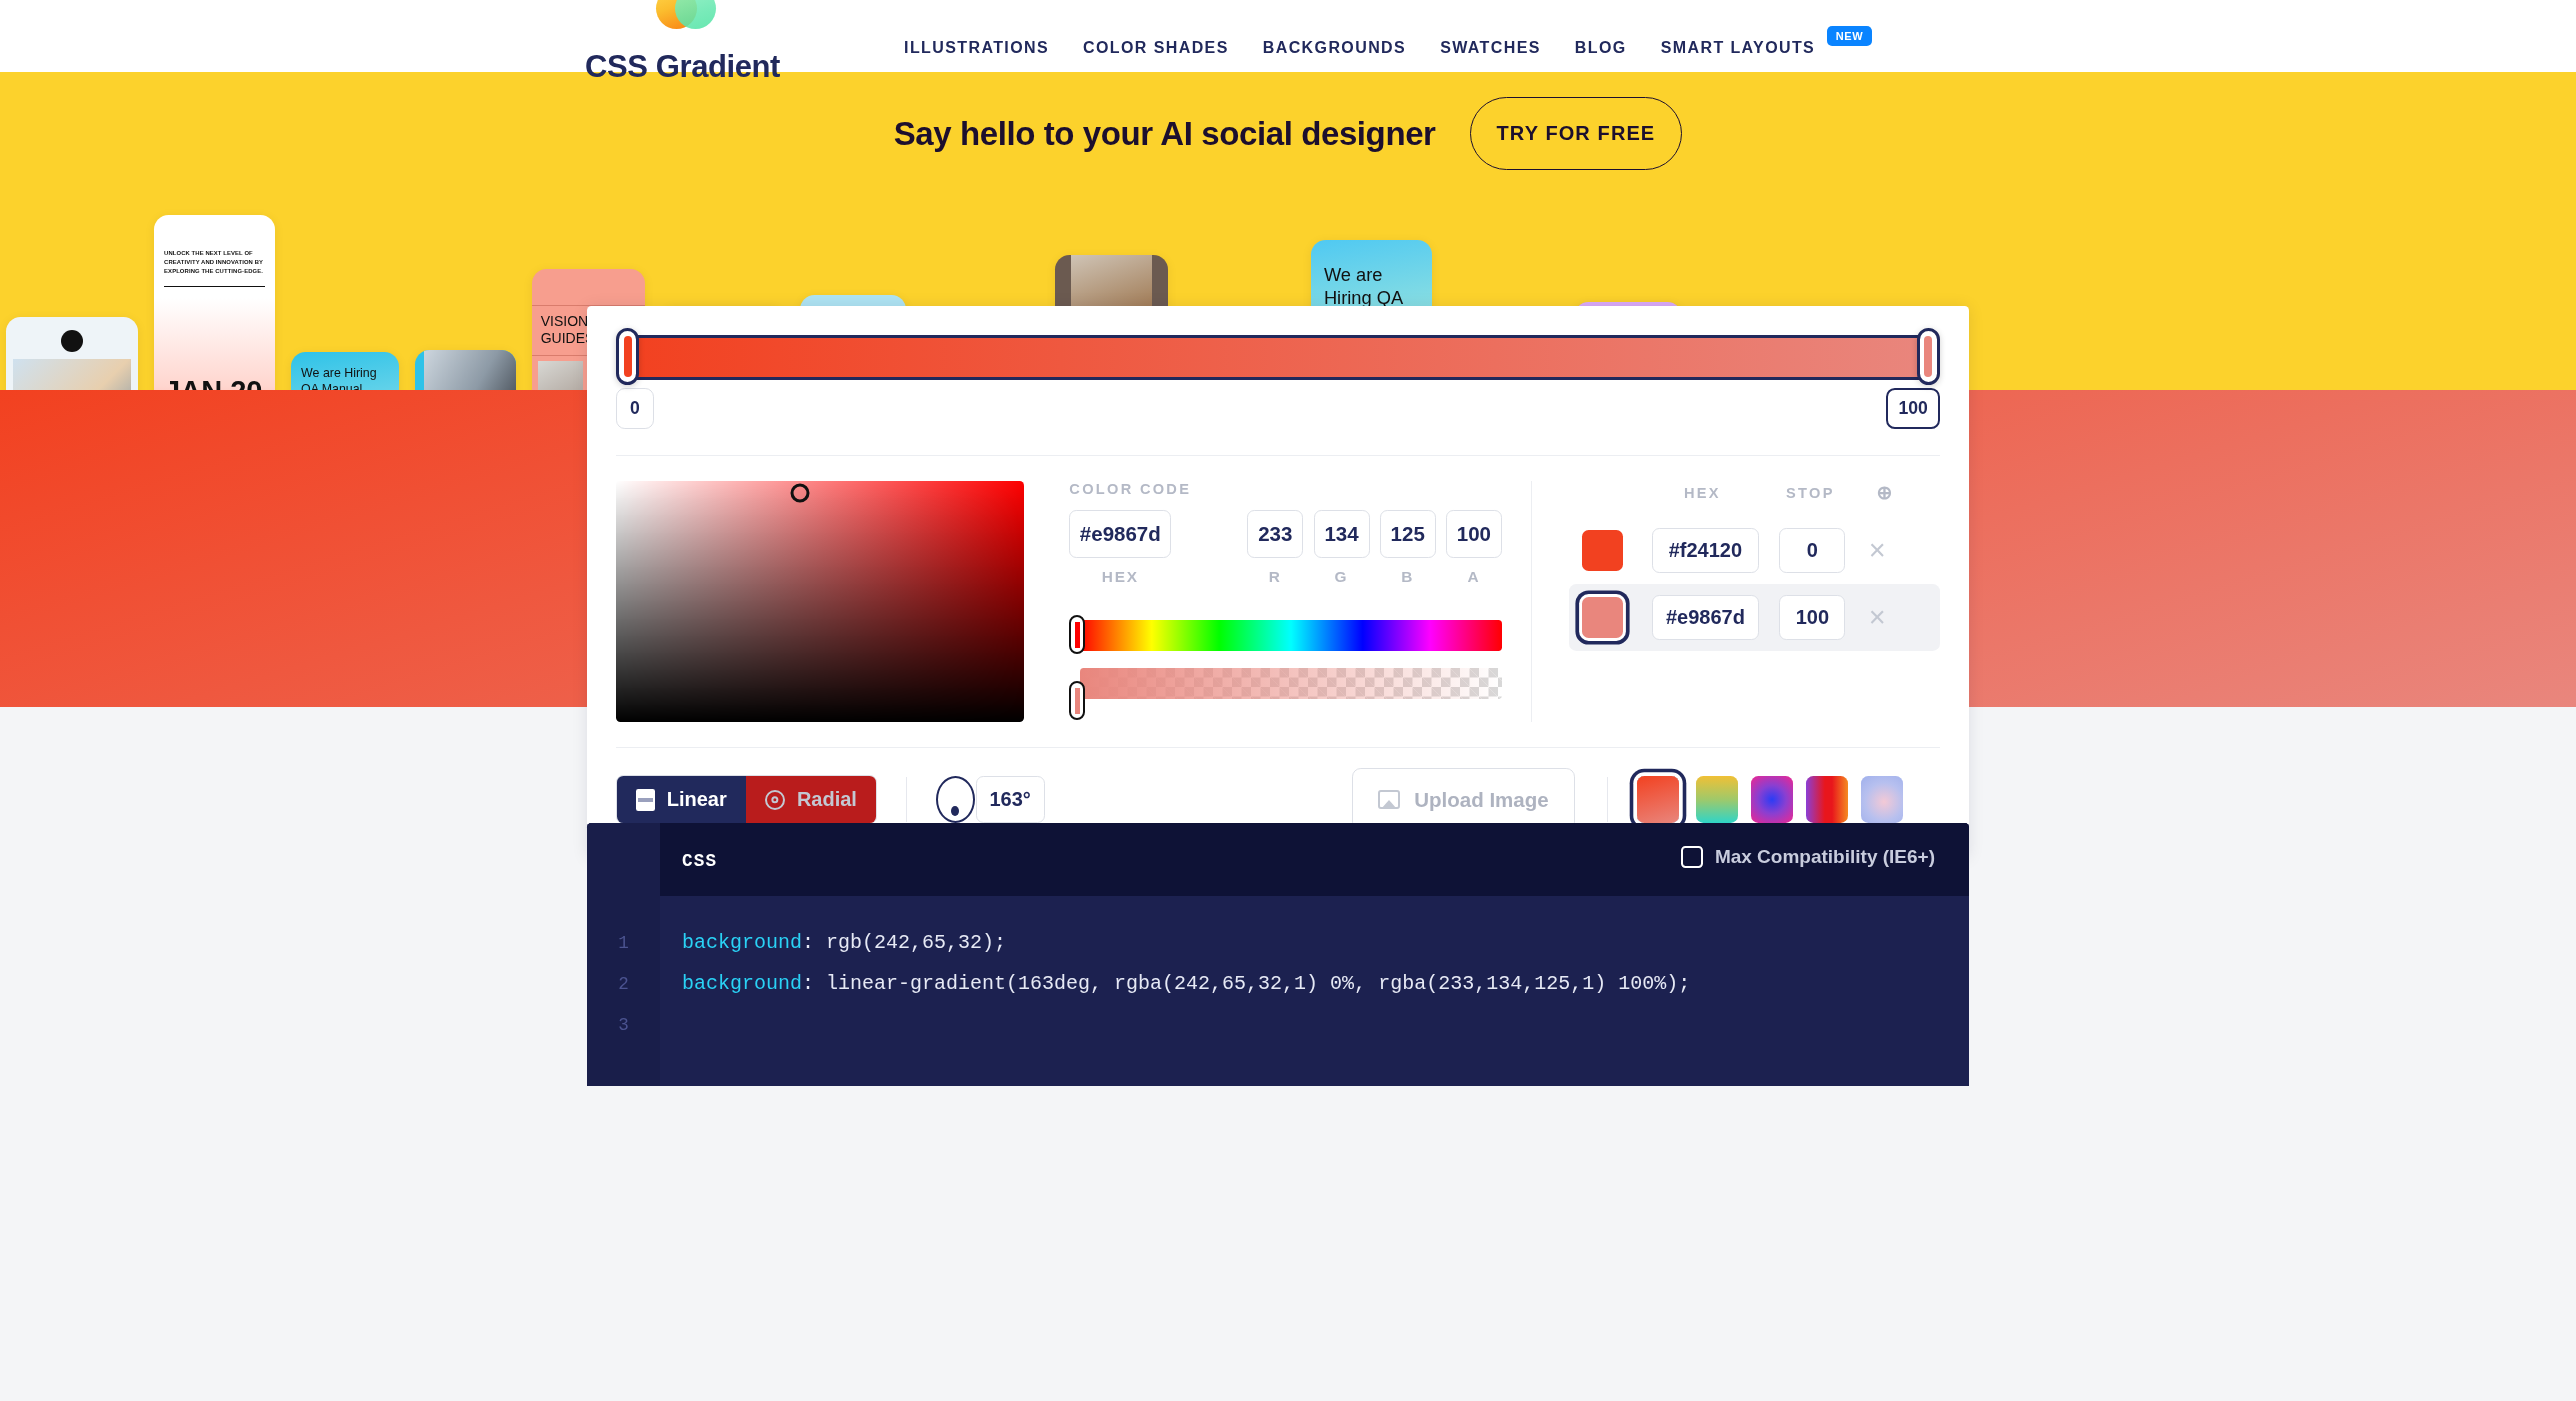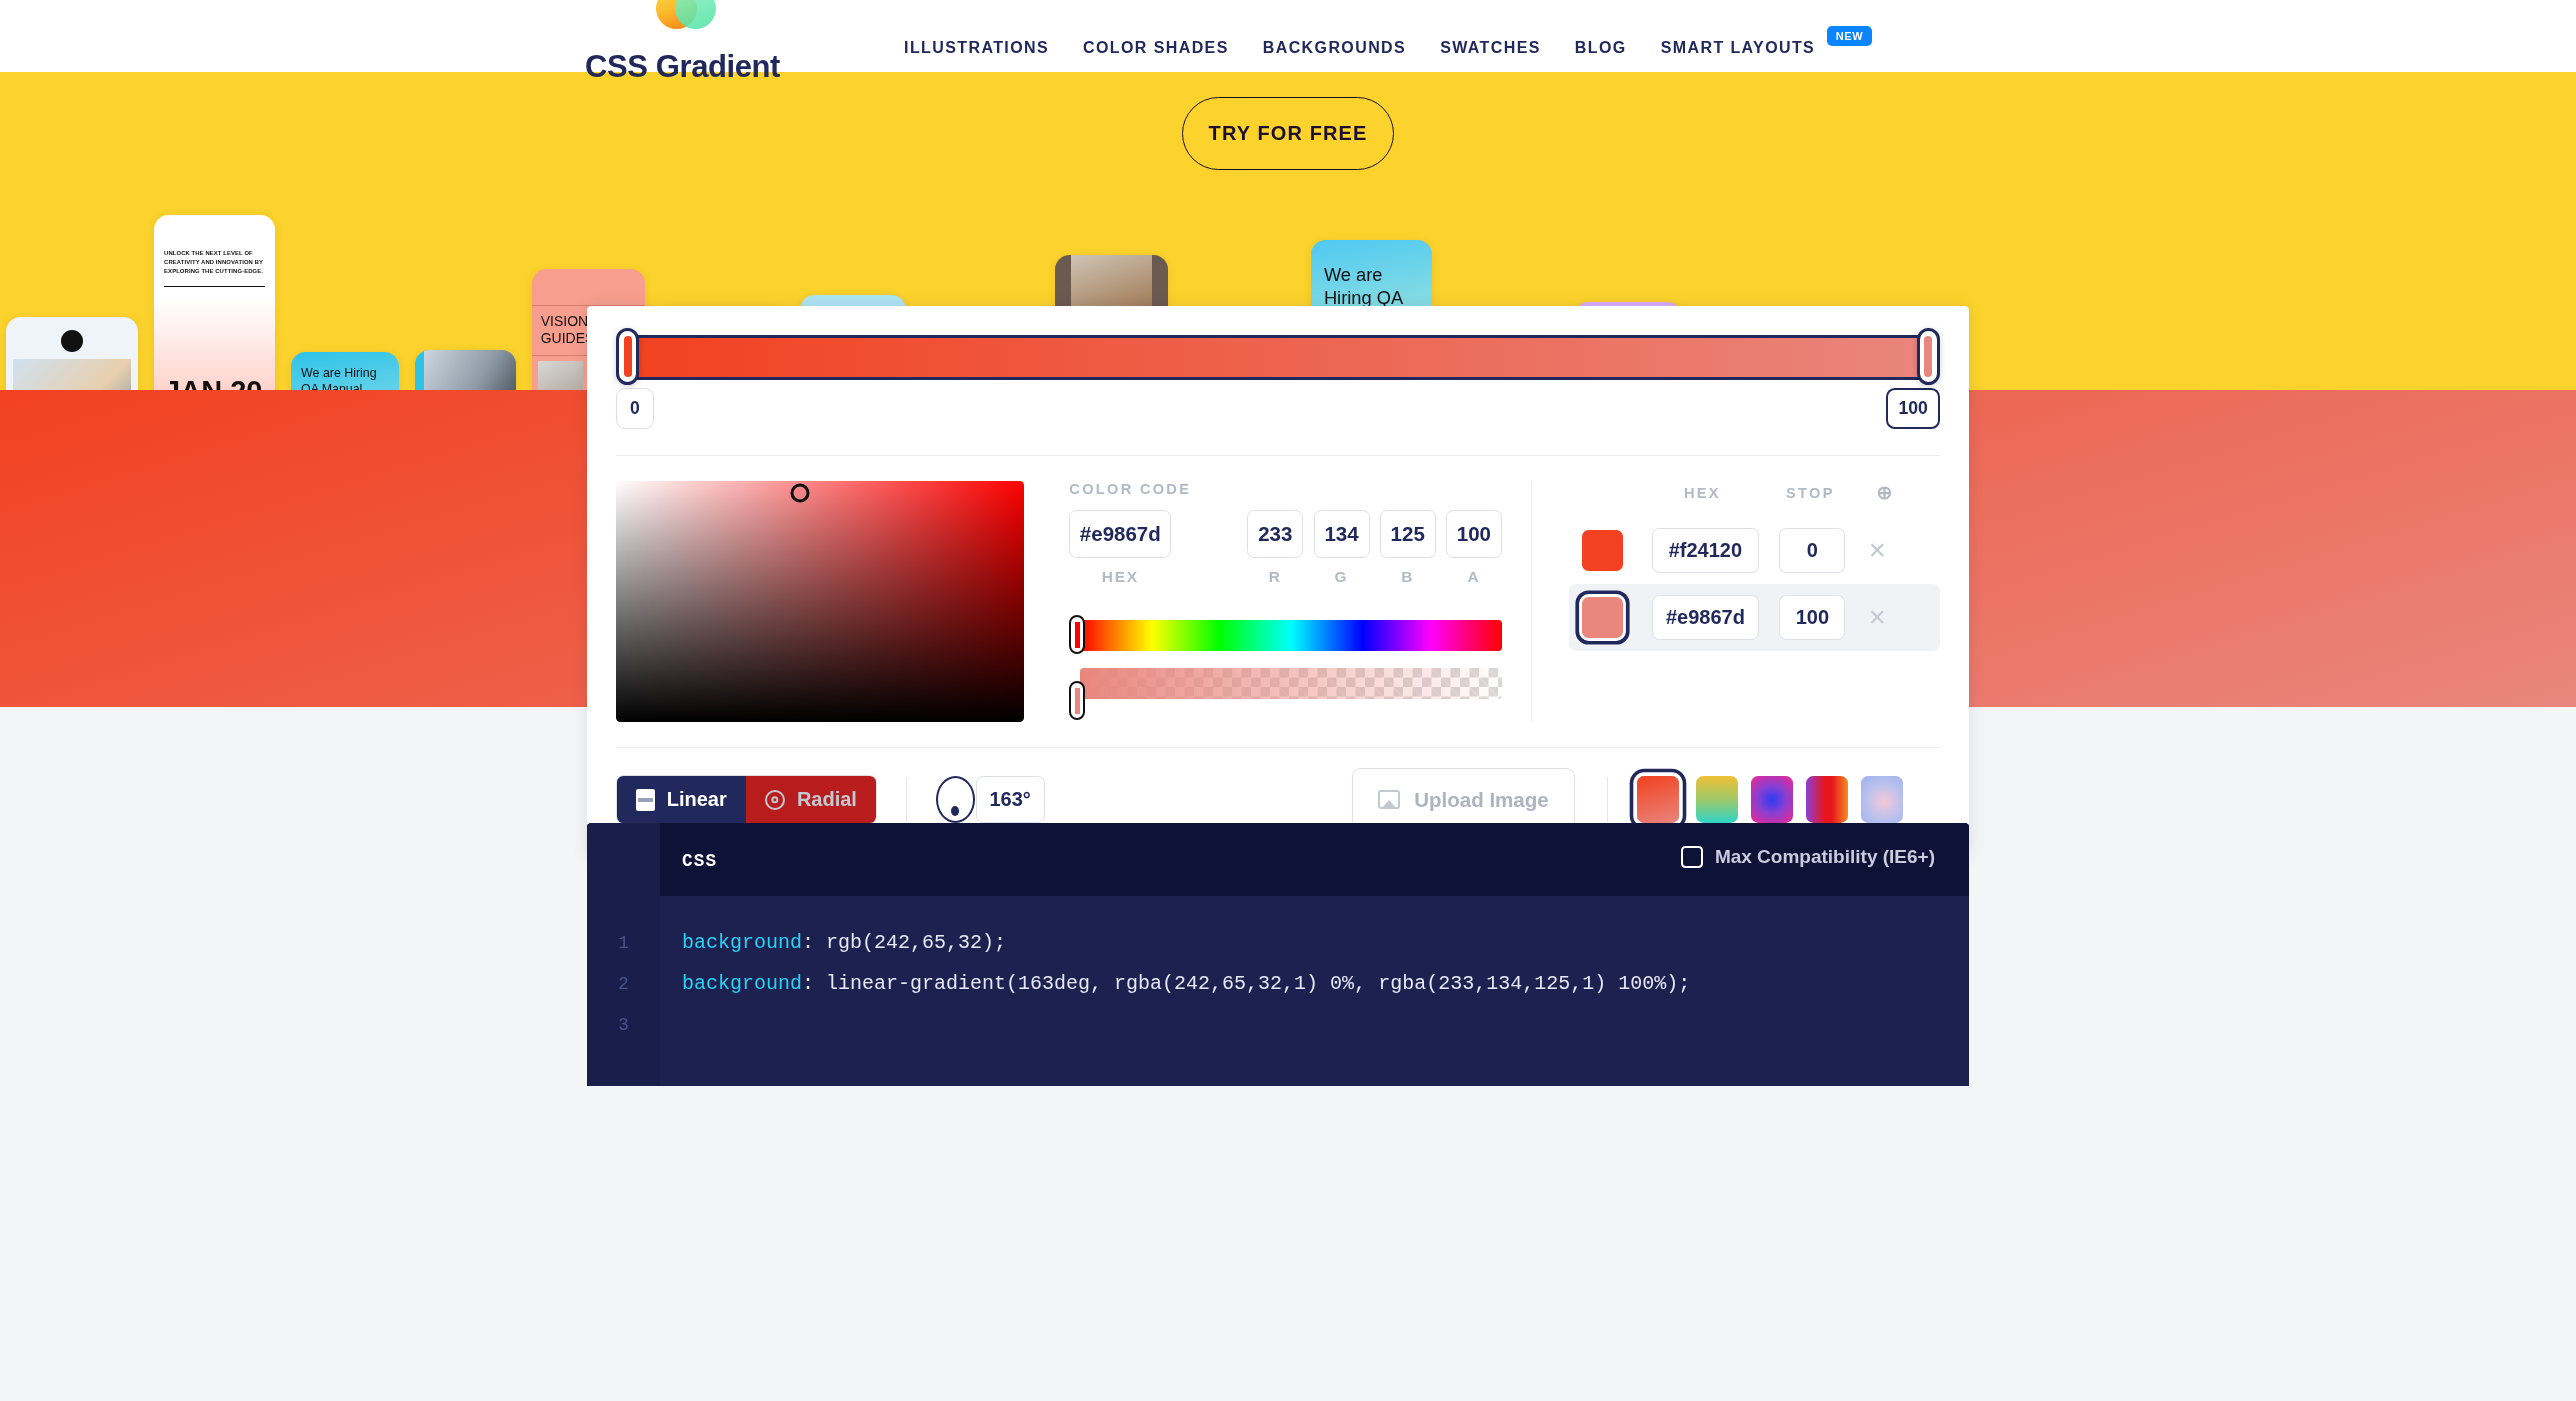--- a/index.html
+++ b/index.html
@@ -294,20 +294,21 @@
     <div class="nav-link">BLOG</div>
     <div class="nav-item-new">
       <div class="nav-link">SMART LAYOUTS</div>
       <div class="badge-new">NEW</div>
     </div>
   </div>
 </div>
 
 <div class="promo">
   <div class="promo-head">
+    <div class="promo-title">Say hello to your AI social designer</div>
     <div class="promo-cta">TRY FOR FREE</div>
   </div>
   <div class="marquee">
 
     <div class="mcard" style="width:132px;height:117px;background:#eef4f8;">
       <div style="position:absolute;left:50%;top:13px;transform:translateX(-50%);width:22px;height:22px;border-radius:50%;background:#111;"></div>
       <div style="position:absolute;left:7.3px;right:7.3px;top:42px;bottom:0;background:linear-gradient(135deg,#cfe1ef,#e8cfae 60%,#7d94a6);"></div>
     </div>
 
     <div class="mcard" style="width:121px;height:219px;background:linear-gradient(180deg,#ffffff 38%,#ffd6cf 78%,#ff9c8d 100%);padding:34px 10.2px 0 10.2px;">

